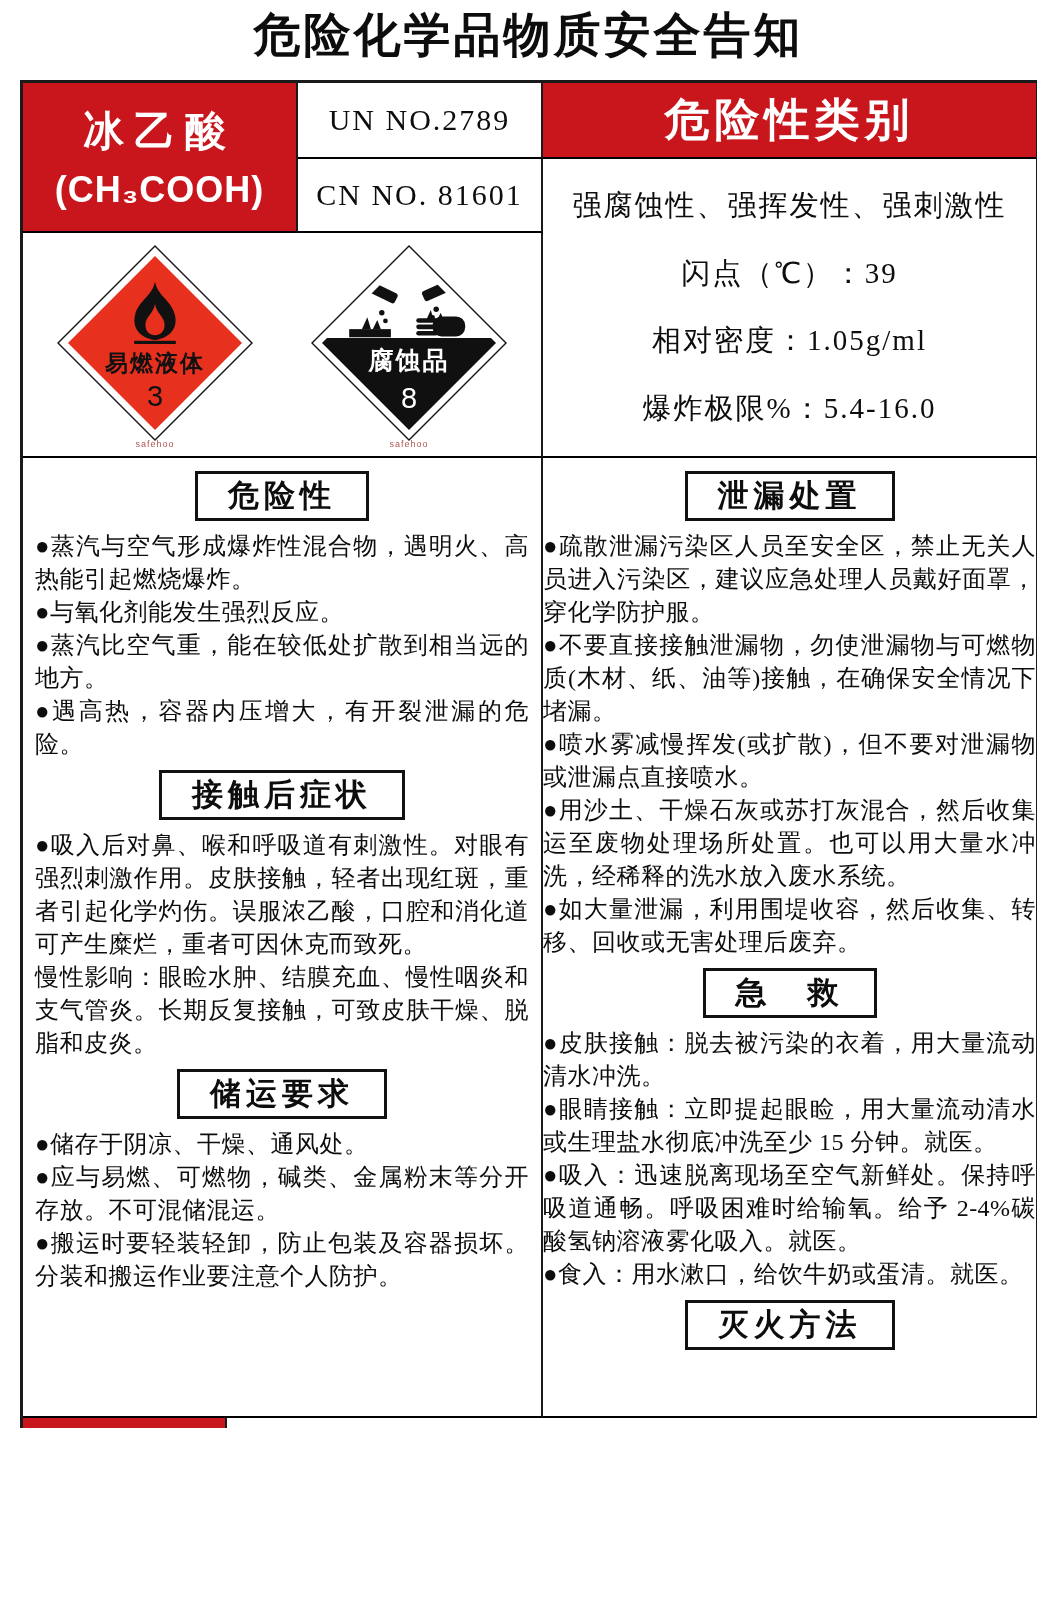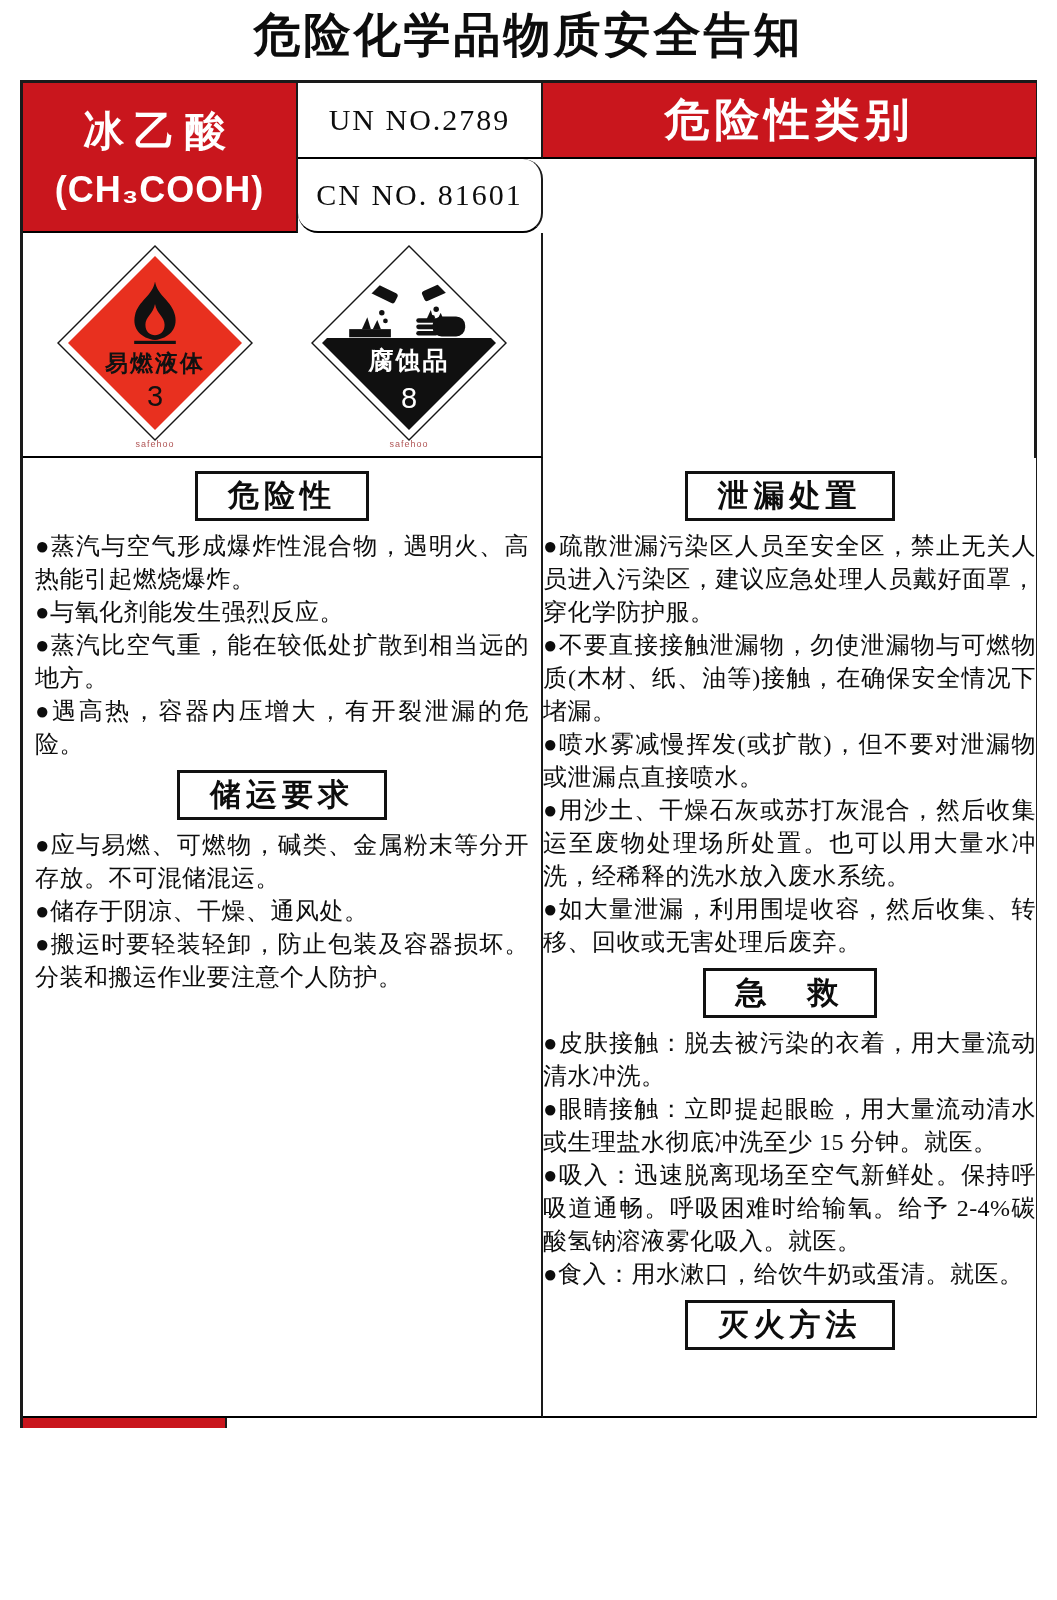--- a/index.html
+++ b/index.html
@@ -13,21 +13,21 @@
   .red{background:#C9161D;color:#fff;}
   .br{border-right:2px solid #1a1a1a;}
   .bb{border-bottom:2px solid #000000;}
 
   
   .name-cell{left:0;top:0;width:275px;height:150px;display:flex;flex-direction:column;
         align-items:center;justify-content:center;gap:10px;}
   .chem-name{font-family:"Liberation Serif",serif;font-size:41px;letter-spacing:10px;font-weight:600;}
   .chem-formula{font-size:36px;font-weight:600;letter-spacing:1px;}
   .un-cell{left:275px;top:0;width:245px;height:76px;}
-  .cn-cell{left:275px;top:76px;width:245px;height:74px;border-radius:20px;}
+  .cn-cell{left:275px;top:76px;width:245px;height:74px;}
   .regno{display:flex;align-items:center;justify-content:center;
         font-family:"Liberation Serif",serif;font-size:30px;letter-spacing:2px;color:#0d0d0d;}
   .hazclass-cell{left:520px;top:0;width:493px;height:76px;display:flex;align-items:center;justify-content:center;
         font-size:45px;font-weight:700;letter-spacing:5px;}
   .props-cell{left:520px;top:76px;width:493px;height:299px;display:flex;flex-direction:column;
         justify-content:space-evenly;align-items:center;padding:0 8px;
         font-family:"Liberation Serif",serif;font-size:29px;letter-spacing:2px;color:#0d0d0d;}
 
   
   .placards-cell{left:0;top:150px;width:520px;height:225px;}
@@ -79,20 +79,26 @@
   <div class="sheet">
 
     <div class="cell red br bb name-cell">
       <div class="chem-name">冰乙酸</div>
       <div class="chem-formula">(CH₃COOH)</div>
     </div>
     <div class="cell br bb un-cell regno">UN NO.2789</div>
     <div class="cell br bb cn-cell regno">CN NO. 81601</div>
     <div class="cell red bb hazclass-cell">危险性类别</div>
 
+    <div class="cell bb props-cell">
+      <div>强腐蚀性、强挥发性、强刺激性</div>
+      <div>闪点（℃）：39</div>
+      <div>相对密度：1.05g/ml</div>
+      <div>爆炸极限%：5.4-16.0</div>
+    </div>
 
     <div class="cell br bb placards-cell">
 
       <div class="ph" style="left:34px">
         <div class="dm ph-l1"></div>
         <div class="dm ph-l2"></div>
         <div class="dm ph-l3 ph-red">
           <svg class="ph-icon" style="top:24px" width="82" height="64" viewBox="0 0 100 80">
             <path fill="#111" d="M50 2 C47 20 29 26 25 44 C21 61 33 73 50 75 C67 73 79 61 75 44 C71 26 53 20 50 2 Z"></path>
             <path fill="#E8301F" d="M50 30 C48 42 38 46 38 56 C38 65 44 69 50 69 C56 69 62 65 62 56 C62 46 52 42 50 30 Z"></path>
@@ -139,25 +145,33 @@
         <div class="sec-head">危险性</div>
         <div>
 
         <div class="line">●蒸汽与空气形成爆炸性混合物，遇明火、高热能引起燃烧爆炸。</div>
             <div class="line">●与氧化剂能发生强烈反应。</div>
             <div class="line">●蒸汽比空气重，能在较低处扩散到相当远的地方。</div>
             <div class="line">●遇高热，容器内压增大，有开裂泄漏的危险。</div>
           </div>
       </div>
       <div>
+        <div class="sec-head">接触后症状</div>
+        <div>
+
+        <div class="line">●吸入后对鼻、喉和呼吸道有刺激性。对眼有强烈刺激作用。皮肤接触，轻者出现红斑，重者引起化学灼伤。误服浓乙酸，口腔和消化道可产生糜烂，重者可因休克而致死。</div>
+            <div class="line">慢性影响：眼睑水肿、结膜充血、慢性咽炎和支气管炎。长期反复接触，可致皮肤干燥、脱脂和皮炎。</div>
+          </div>
+      </div>
+      <div>
         <div class="sec-head">储运要求</div>
         <div>
 
-        <div class="line">●应与易燃、可燃物，碱类、金属粉末等分开存放。不可混储混运。</div>
-            <div class="line">●储存于阴凉、干燥、通风处。</div>
+        <div class="line">●储存于阴凉、干燥、通风处。</div>
+            <div class="line">●应与易燃、可燃物，碱类、金属粉末等分开存放。不可混储混运。</div>
             <div class="line">●搬运时要轻装轻卸，防止包装及容器损坏。分装和搬运作业要注意个人防护。</div>
           </div>
       </div>
     </div>
 
     <div class="cell bb right-col">
       <div>
         <div class="sec-head">泄漏处置</div>
         <div>
 

